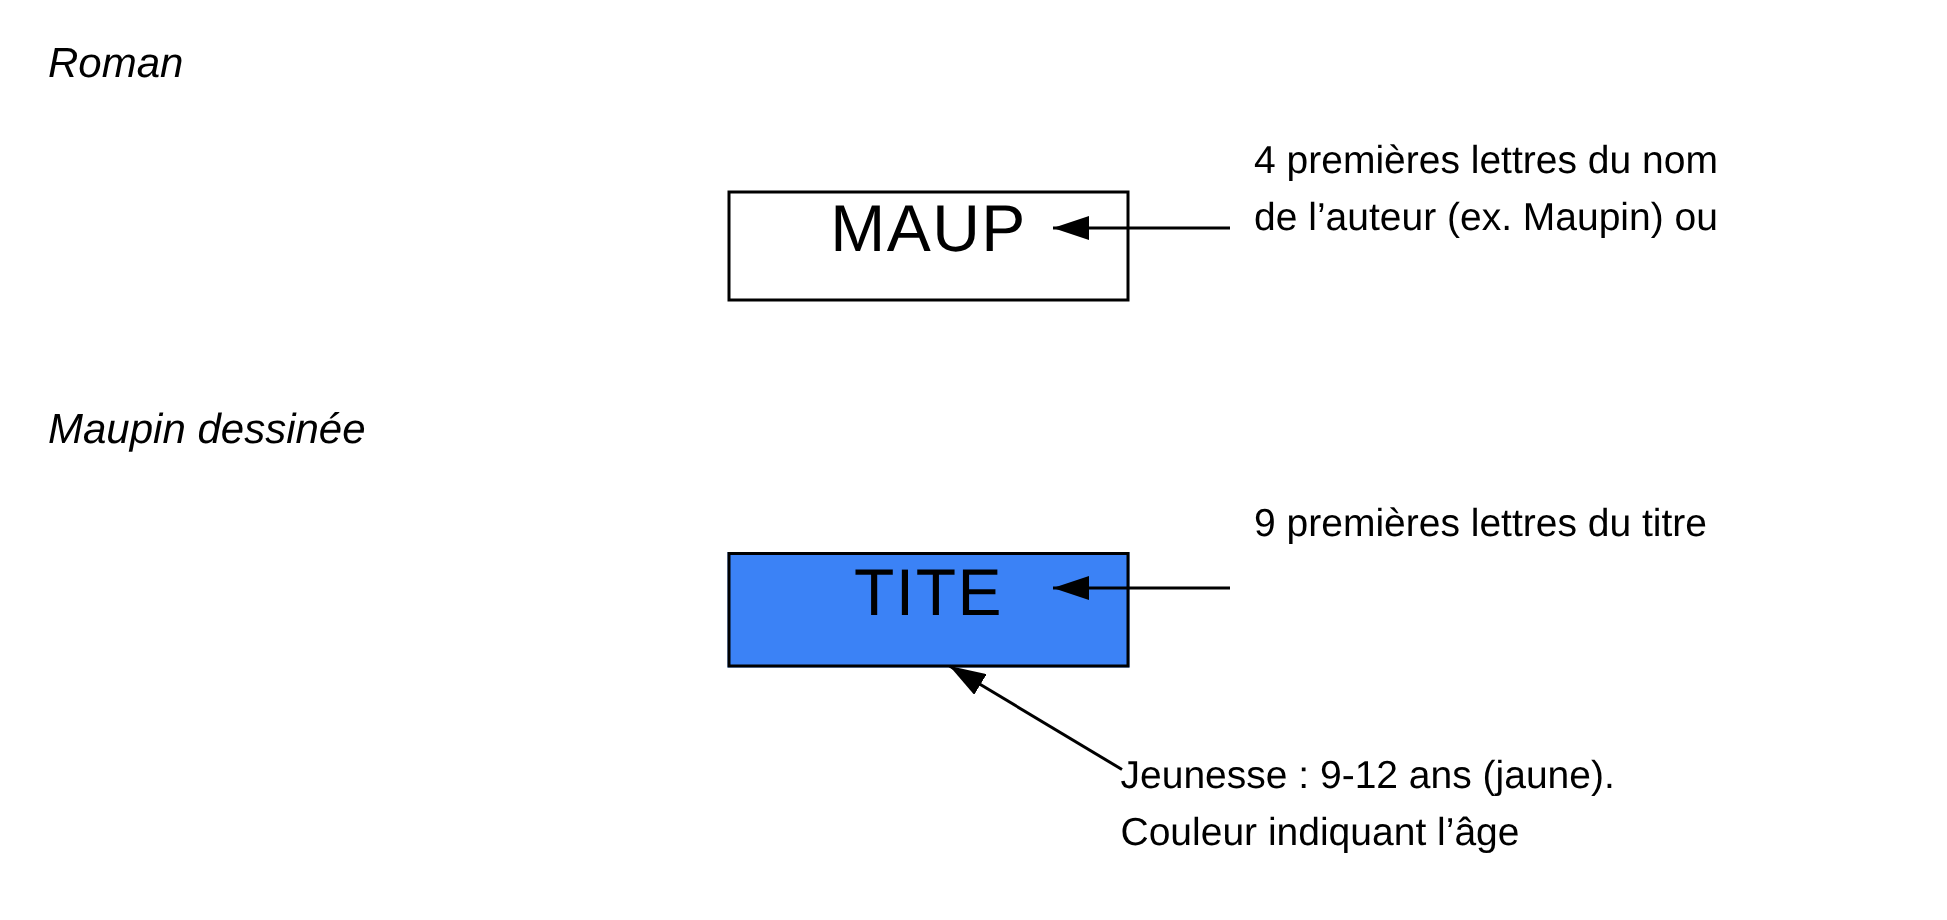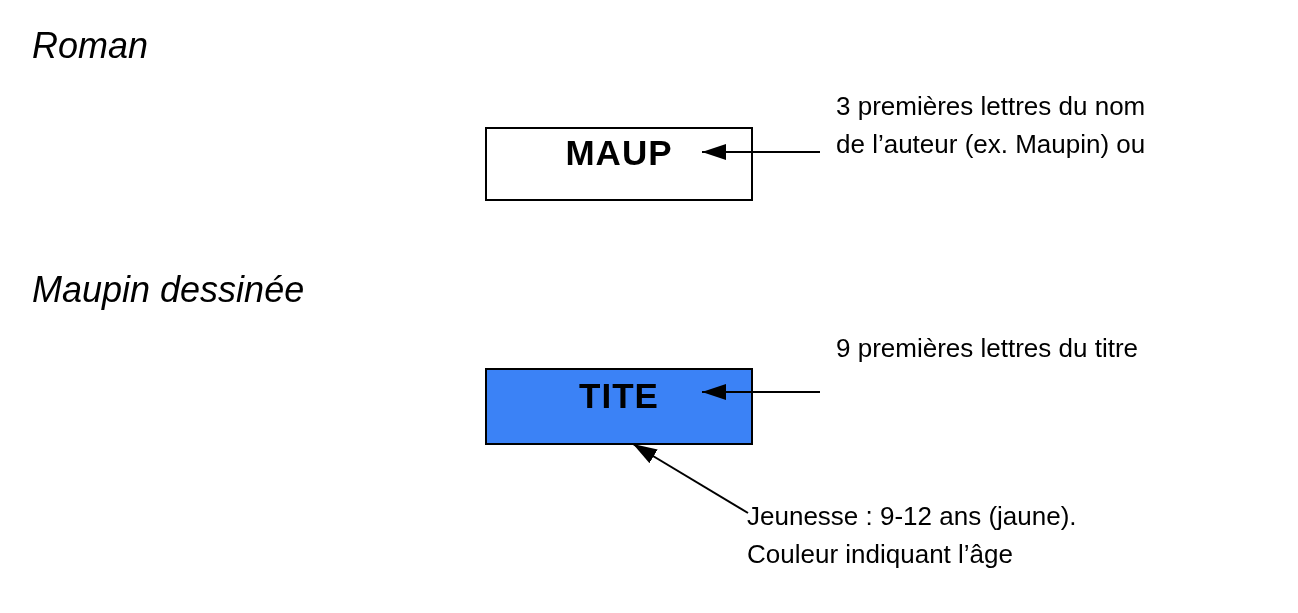--- a/index.html
+++ b/index.html
@@ -8,41 +8,41 @@
     position: relative;
     background: #ffffff;
     font-family: "Liberation Sans", "DejaVu Sans", sans-serif;
     color: #000000;
     overflow: hidden;
   }
   .section-heading {
     position: absolute;
     left: 32px;
     font-style: italic;
-    font-size: 36px;
+    font-size: 28px;
     line-height: 1;
     white-space: nowrap;
   }
   #heading-roman { top: 28px; }
   #heading-bd    { top: 272px; }
   .label-box {
     position: absolute;
     left: 485px;
     width: 268px;
     border: 2px solid #000000;
     display: flex;
     align-items: center;
     justify-content: center;
     padding-bottom: 22px; 
   }
   #maup-box { top: 127px; height: 74px; background: #ffffff; }
   #tite-box { top: 368px; height: 77px; background: #ffff00; }
   .label-box .box-label {
-    font-weight: bold;
-    font-size: 35px;
+    font-weight: normal;
+    font-size: 44px;
     letter-spacing: 1px;
     white-space: nowrap;
   }
   .annotation {
     position: absolute;
     font-size: 26px;
     line-height: 38px;
     white-space: nowrap;
   }
   #annotation-maup { left: 836px; top: 87px; }
@@ -64,21 +64,21 @@
 
 <div id="maup-box" class="label-box" style="background-color: rgb(255, 255, 255);">
   <span class="box-label">MAUP</span>
 </div>
 
 <div id="tite-box" class="label-box" style="background-color: #3b82f6;">
   <span class="box-label">TITE</span>
 </div>
 
 <div id="annotation-maup" class="annotation">
-  <div>3 premières lettres du nom</div>
+  <div>4 premières lettres du nom</div>
   <div>de l’auteur (ex. Maupin) ou</div>
 </div>
 
 <div id="annotation-tite" class="annotation">
   <div>9 premières lettres du titre</div>
 </div>
 
 <div id="annotation-age" class="annotation">
   <div>Jeunesse : 9-12 ans (jaune).</div>
   <div>Couleur indiquant l’âge</div>

